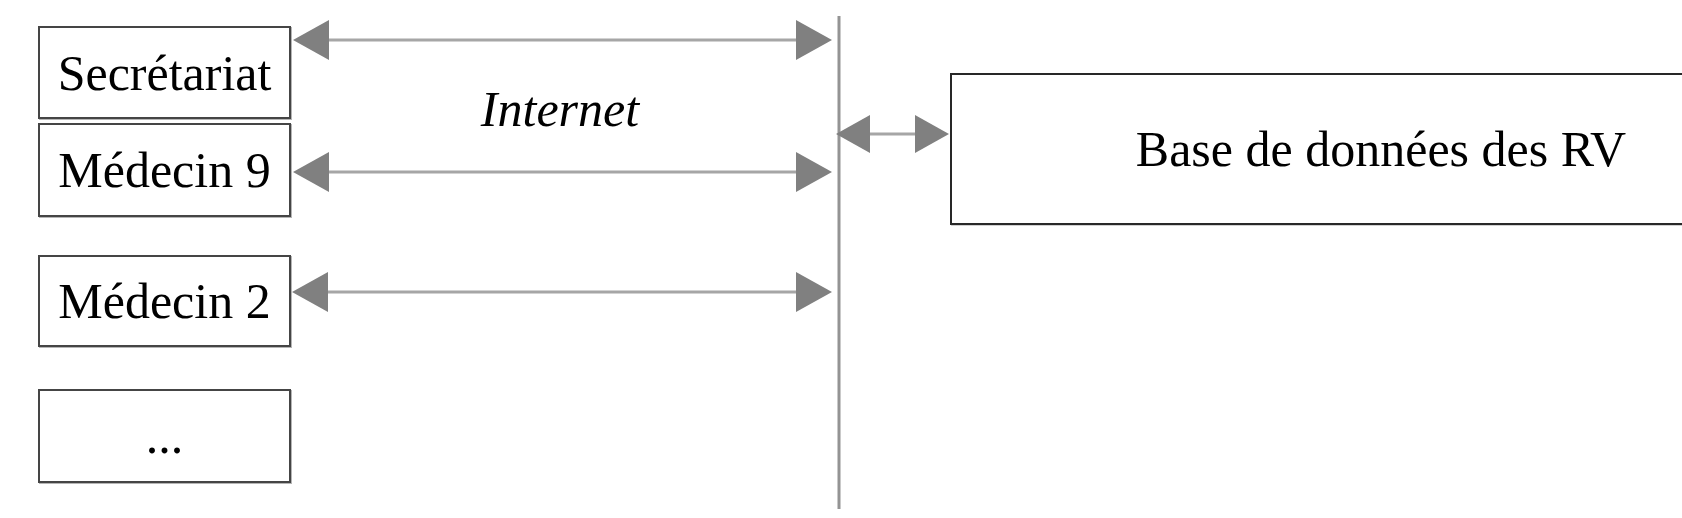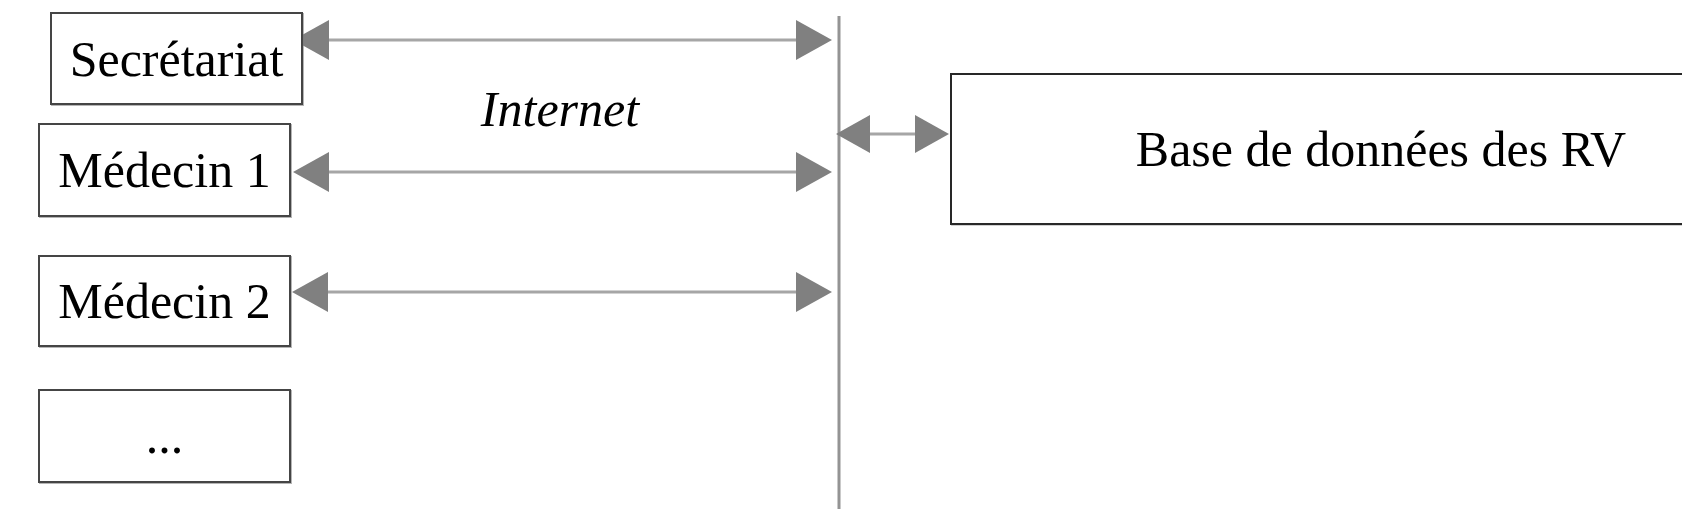--- a/index.html
+++ b/index.html
@@ -92,26 +92,26 @@
       <polygon points="832,292 796,272 796,312" fill="var(--color-arrow-head, #808080)"></polygon>
     </g>
 
     <g>
       <line x1="866" y1="134" x2="921" y2="134" stroke="var(--color-arrow-shaft, #a6a6a6)" stroke-width="3"></line>
       <polygon points="836,134 870,115 870,153" fill="var(--color-arrow-head, #808080)"></polygon>
       <polygon points="949,134 915,115 915,153" fill="var(--color-arrow-head, #808080)"></polygon>
     </g>
   </svg>
 
-  <div class="node client-box" style="top:12px; height:93px;margin-left:12px;">
+  <div class="node client-box" style="top:26px; height:93px;">
     <span class="label">Secrétariat</span>
   </div>
 
   <div class="node client-box" style="top:123px; height:94px;">
-    <span class="label">Médecin 1</span>
+    <span class="label">Médecin 9</span>
   </div>
 
   <div class="node client-box" style="top:255px; height:92px;">
     <span class="label">Médecin 2</span>
   </div>
 
   <div class="node client-box" style="top:389px; height:94px;">
     <span class="label">...</span>
   </div>
 

